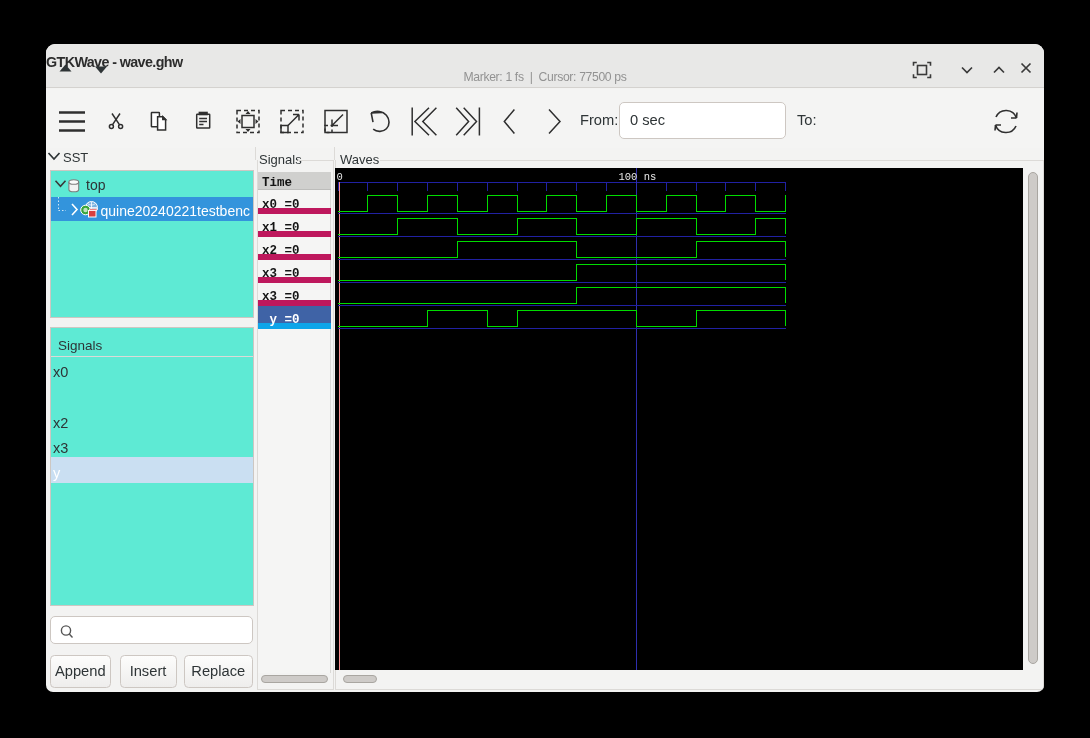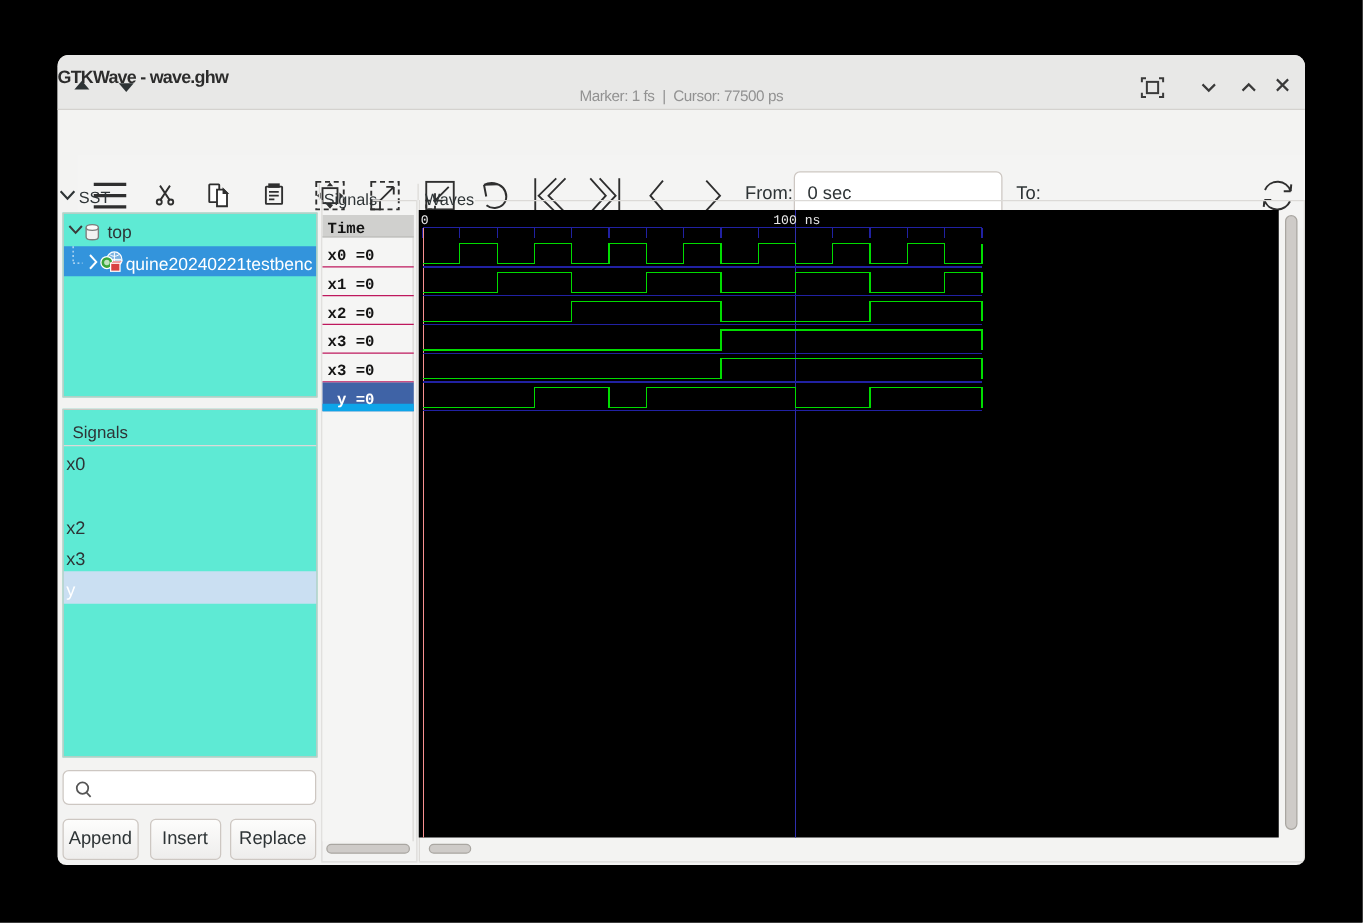--- a/index.html
+++ b/index.html
@@ -4,32 +4,32 @@
 <style>
 * { margin:0; padding:0; box-sizing:border-box; }
 html,body { width:1090px; height:738px; background:#000; font-family:"Liberation Sans", sans-serif; }
 #win { position:absolute; left:46px; top:44px; width:998px; height:648px;
   background:#f3f3f2; border-radius:9px 9px 7px 7px; overflow:hidden; }
 
 #titlebar { position:absolute; left:0; top:0; width:100%; height:44px; background:#e8e8e7; border-bottom:1px solid #d4d2cf; }
 #title { position:absolute; top:9.5px; width:100%; font-size:14.3px; font-weight:bold; color:#2c2c2c; letter-spacing:-0.6px; }
 #subtitle { position:absolute; top:26px; width:100%; text-align:center; font-size:12.2px; color:#929292; letter-spacing:-0.35px; }
 
-#toolbar { position:absolute; left:16px; top:45px; width:100%; height:59px; background:#f4f4f3;margin-top:35px; }
+#toolbar { position:absolute; left:0; top:45px; width:100%; height:59px; background:#f4f4f3; }
 .entry { position:absolute; background:#fff; border:1px solid #cdc7c2; border-radius:5px; font-size:14.7px; color:#2e3436; }
 
 .whitebox { position:absolute; background:#5eead4; border:1px solid #cdc7c2; }
 .btn { position:absolute; height:33px; background:linear-gradient(#fdfdfc,#eeedec); border:1px solid #cdc7c2; border-radius:4.5px;
   font-size:14.7px; color:#2e3436; text-align:center; line-height:31px; }
 .lrow { position:absolute; left:4.5px; width:202px; height:25.4px; font-size:14.5px; color:#2e3436; padding-left:2.5px; line-height:32px; }
 .lsel { background:#cadff2; color:#ffffff; }
 
 #names { position:absolute; left:212px; top:128px; width:73px; height:501px; background:#f5f5f4; border-right:1px solid #d9d8d5; }
 .mrow { position:absolute; left:0; width:73px; height:23.0px; font-family:"Liberation Mono", monospace; font-weight:bold;
-  font-size:12.5px; color:#141414; line-height:28px; padding-left:4px; border-bottom:1px solid #be185d; }
+  font-size:12.5px; color:#141414; line-height:28px; padding-left:4px; border-bottom:6px solid #be185d; }
 .sel { background:#3f63a6; color:#fff; border-bottom:6px solid #0ea5e9; }
 .framelabel { position:absolute; font-size:13px; color:#2e3436; }
 .frameline { position:absolute; background:#dcdad7; height:1px; }
 .scrollthumb { position:absolute; background:#cecbc8; border:1px solid #a9a6a1; border-radius:5px; }
 svg { position:absolute; }
 </style>
 </head>
 <body>
 <div id="win">
 

